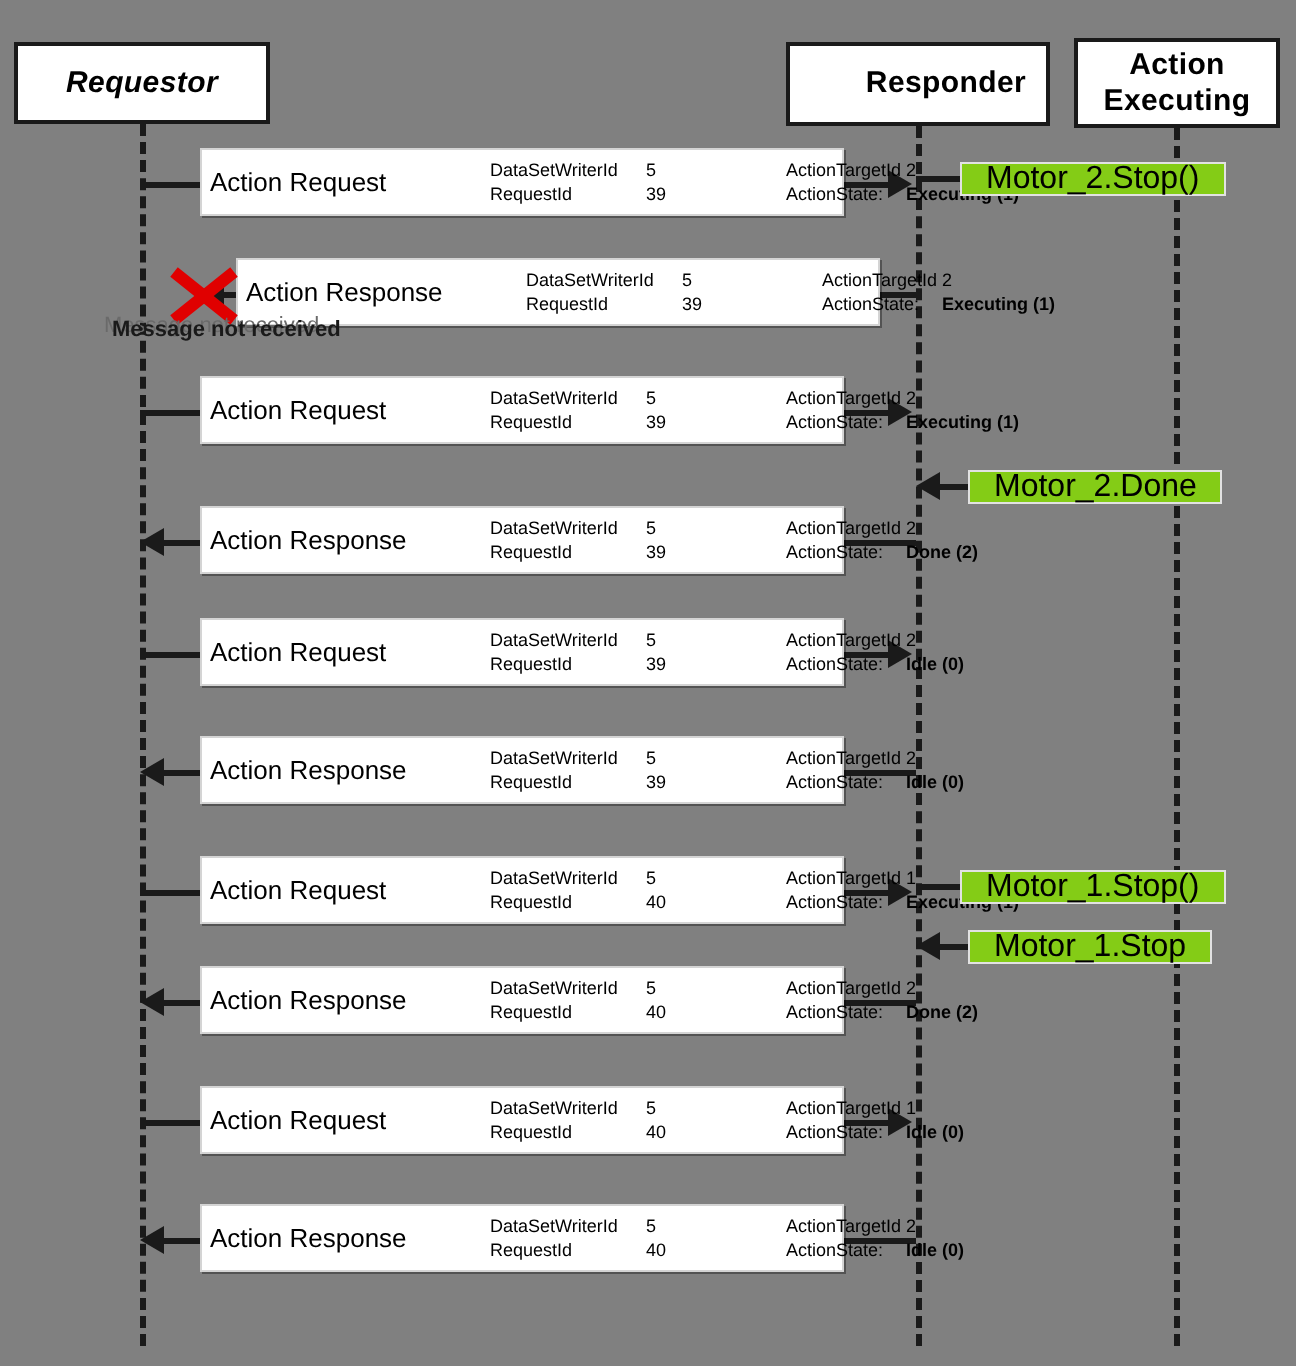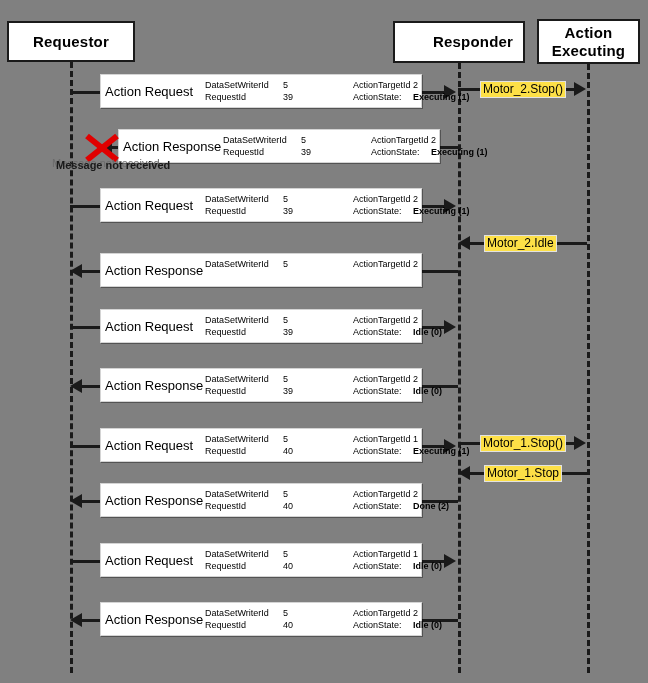--- a/index.html
+++ b/index.html
@@ -70,20 +70,21 @@
     line-height: 12px;
     white-space: nowrap;
   }
   .fld-row {
     display: block;
     height: 12px;
   }
   .fld-label {
     display: inline-block;
     width: 78px;
+    margin-left: 40px;
   }
   .fld-val {
     display: inline-block;
     width: 40px;
   }
   .fld-label2 {
     display: inline-block;
     width: 60px;
     margin-left: 30px;
   }
@@ -113,25 +114,25 @@
   }
   .arrow-head.left {
     border-top: 7px solid transparent;
     border-bottom: 7px solid transparent;
     border-right: 12px solid #1a1a1a;
   }
 
   
   .call-label {
     position: absolute;
-    background: #fde047;
+    background: #84cc16;
     border: 1px solid #e2e2e2;
-    font-size: 12px;
+    font-size: 16px;
     color: #000000;
-    padding: 0 2px;
+    padding: 0 12px;
     white-space: nowrap;
     line-height: 15px;
     box-sizing: border-box;
   }
 
   
   .red-x {
     position: absolute;
   }
   .note-text {
@@ -144,21 +145,21 @@
   .note-text.ghost {
     color: #6a6a6a;
     font-weight: normal;
   }
 </style>
 </head>
 <body>
 
 <div id="diagram">
 
-  <div class="head-box" style="left:7px; top:21px; width:128px; height:41px;">
+  <div class="head-box" style="left:7px; top:21px; width:128px; height:41px;font-style:italic;">
     <span>Requestor</span>
   </div>
 
   <div class="head-box" style="left:393px; top:21px; width:132px; height:42px;padding-left:28px;">
     <span>Responder</span>
   </div>
 
   <div class="head-box" style="left:537px; top:19px; width:103px; height:45px;">
     <span>Action Executing</span>
   </div>
@@ -215,30 +216,33 @@
         <span class="fld-label">DataSetWriterId</span><span class="fld-val">5</span><span class="fld-label2">ActionTargetId</span><span class="fld-val2 plain">2</span>
       </span>
       <span class="fld-row">
         <span class="fld-label">RequestId</span><span class="fld-val">39</span><span class="fld-label2">ActionState:</span><span class="fld-val2">Executing (1)</span>
       </span>
     </span>
   </div>
 
   <div class="arrow-line" style="left:468px; top:242px; width:119px;"></div>
   <div class="arrow-head left" style="left:458px; top:236px;"></div>
-  <div class="call-label" style="left:484px; top:235px;">Motor_2.Idle</div>
+  <div class="call-label" style="left:484px; top:235px;">Motor_2.Done</div>
 
   <div class="arrow-line" style="left:80px; top:270px; width:378px;"></div>
   <div class="arrow-head left" style="left:70px; top:264px;"></div>
   <div class="msg-box" style="left:100px; top:253px; width:322px; height:34px;">
     <span class="msg-title">Action Response</span>
     <span class="msg-fields">
       <span class="fld-row">
         <span class="fld-label">DataSetWriterId</span><span class="fld-val">5</span><span class="fld-label2">ActionTargetId</span><span class="fld-val2 plain">2</span>
       </span>
+      <span class="fld-row">
+        <span class="fld-label">RequestId</span><span class="fld-val">39</span><span class="fld-label2">ActionState:</span><span class="fld-val2">Done (2)</span>
+      </span>
     </span>
   </div>
 
   <div class="arrow-line" style="left:70px; top:326px; width:380px;"></div>
   <div class="arrow-head right" style="left:444px; top:320px;"></div>
   <div class="msg-box" style="left:100px; top:309px; width:322px; height:34px;">
     <span class="msg-title">Action Request</span>
     <span class="msg-fields">
       <span class="fld-row">
         <span class="fld-label">DataSetWriterId</span><span class="fld-val">5</span><span class="fld-label2">ActionTargetId</span><span class="fld-val2 plain">2</span>

